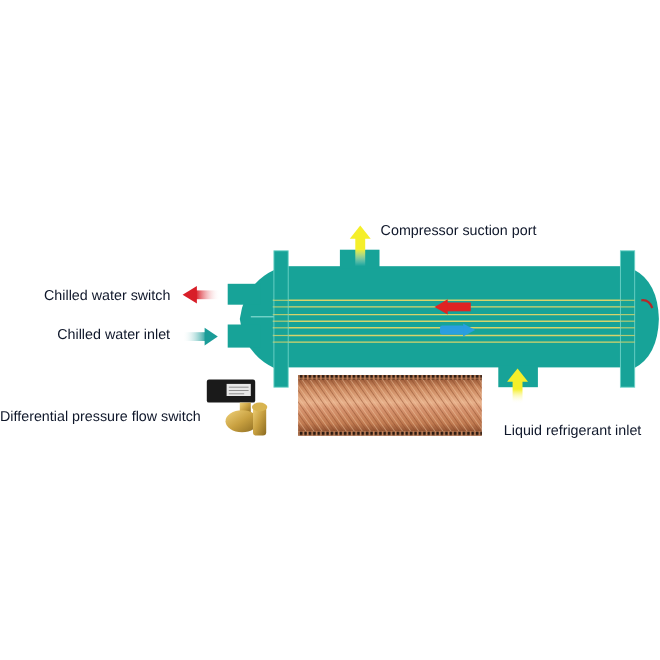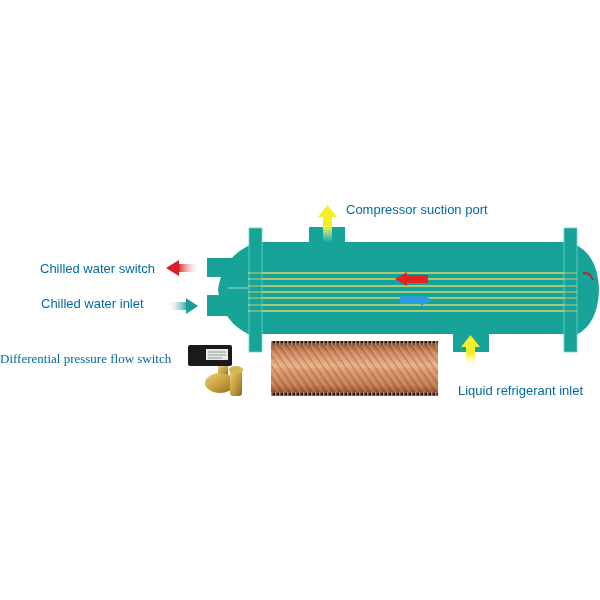--- a/index.html
+++ b/index.html
@@ -1,17 +1,17 @@
 <!DOCTYPE html>
 <html><head>
   <meta charset="utf-8">
   <style>
     html, body { margin: 0; padding: 0; background: #ffffff; }
     body { width: 600px; height: 600px; position: relative; overflow: hidden; font-family: "Liberation Sans", sans-serif; }
-    .label { position: absolute; color: #0369a1; font-size: 13px; white-space: nowrap; line-height: 1; }
+    .label { position: absolute; color: #0f172a; font-size: 13px; white-space: nowrap; line-height: 1; }
     svg { position: absolute; left: 0; top: 0; }
   </style>
 </head>
 <body>
 
 <svg width="600" height="600" viewBox="0 0 600 600">
   <defs>
     <linearGradient id="outletGrad" x1="1" y1="0" x2="0" y2="0">
       <stop offset="0" stop-color="#ffffff" stop-opacity="0"></stop>
       <stop offset="1" stop-color="#d81e28"></stop>
@@ -138,15 +138,15 @@
     <line x1="208" y1="358" x2="222" y2="358" stroke="#777" stroke-width="0.7"></line>
     <rect x="218" y="366" width="10" height="10" fill="url(#brassGrad)"></rect>
     <ellipse cx="220" cy="383" rx="15" ry="10" fill="url(#brassGrad)"></ellipse>
     <rect x="230" y="368" width="12" height="28" rx="3" fill="url(#brassGrad)"></rect>
     <ellipse cx="236" cy="370" rx="7" ry="4" fill="#d8b450"></ellipse>
   </g>
 </svg>
 
 <div class="label" style="left:346px; top:203px;">Compressor suction port</div>
 <div class="label" style="left:40px; top:262px;">Chilled water switch</div>
-<div class="label" style="left:41px; top:297px;">Chilled water inlet</div>
-<div class="label" style="left:0px; top:352px;font-family:Liberation Serif, serif;">Differential pressure flow switch</div>
+<div class="label" style="left:52px; top:297px;">Chilled water inlet</div>
+<div class="label" style="left:0px; top:372px;">Differential pressure flow switch</div>
 <div class="label" style="left:458px; top:384px;">Liquid refrigerant inlet</div>
 
 </body></html>

